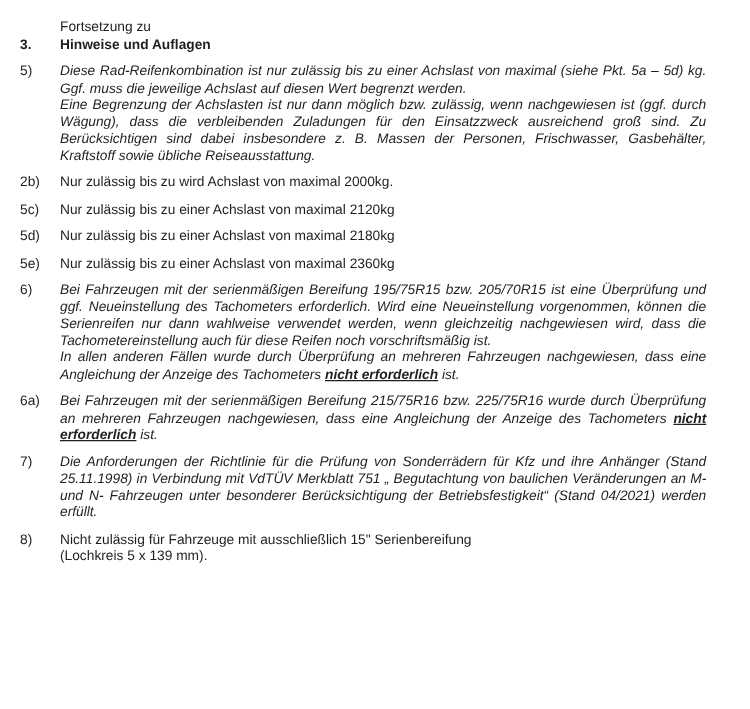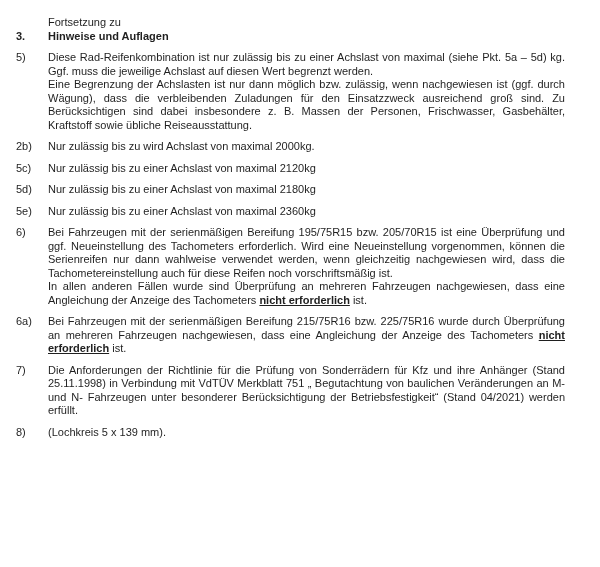--- a/index.html
+++ b/index.html
@@ -39,20 +39,21 @@
   }
   .num {
     white-space: nowrap;
   }
   .para {
     margin: 0;
   }
   .para.justify {
     text-align: justify;
     text-justify: inter-word;
+    font-style: italic;
   }
   .seg-bold-underline {
     font-weight: bold;
     text-decoration: underline;
   }
 </style>
 </head>
 <body>
 
 <div class="page">
@@ -92,35 +93,36 @@
       <div class="item">
         <div class="num">5e)</div>
         <div>
           <p class="para"><span>Nur zulässig bis zu einer Achslast von maximal 2360kg</span></p>
         </div>
       </div>
       <div class="item">
         <div class="num">6)</div>
         <div>
           <p class="para justify"><span>Bei Fahrzeugen mit der serienmäßigen Bereifung 195/75R15 bzw. 205/70R15 ist eine Überprüfung und ggf. Neueinstellung des Tachometers erforderlich. Wird eine Neueinstellung vorgenommen, können die Serienreifen nur dann wahlweise verwendet werden, wenn gleichzeitig nachgewiesen wird, dass die Tachometereinstellung auch für diese Reifen noch vorschriftsmäßig ist.</span></p>
-          <p class="para justify"><span>In allen anderen Fällen wurde sind Überprüfung an mehreren Fahrzeugen nachgewiesen, dass eine Angleichung der Anzeige des Tachometers </span><span class="seg-bold-underline">nicht erforderlich</span><span> ist.</span></p>
+          <p class="para justify"><span>In allen anderen Fällen wurde durch Überprüfung an mehreren Fahrzeugen nachgewiesen, dass eine Angleichung der Anzeige des Tachometers </span><span class="seg-bold-underline">nicht erforderlich</span><span> ist.</span></p>
         </div>
       </div>
       <div class="item">
         <div class="num">6a)</div>
         <div>
           <p class="para justify"><span>Bei Fahrzeugen mit der serienmäßigen Bereifung 215/75R16 bzw. 225/75R16 wurde durch Überprüfung an mehreren Fahrzeugen nachgewiesen, dass eine Angleichung der Anzeige des Tachometers </span><span class="seg-bold-underline">nicht erforderlich</span><span> ist.</span></p>
         </div>
       </div>
       <div class="item">
         <div class="num">7)</div>
         <div>
           <p class="para justify"><span>Die Anforderungen der Richtlinie für die Prüfung von Sonderrädern für Kfz und ihre Anhänger (Stand 25.11.1998) in Verbindung mit VdTÜV Merkblatt 751 „ Begutachtung von baulichen Veränderungen an M- und N- Fahrzeugen unter besonderer Berücksichtigung der Betriebsfestigkeit“ (Stand 04/2021) werden erfüllt.</span></p>
         </div>
       </div>
       <div class="item">
         <div class="num">8)</div>
         <div>
+          <p class="para"><span>Nicht zulässig für Fahrzeuge mit ausschließlich 15" Serienbereifung</span></p>
           <p class="para"><span>(Lochkreis 5 x 139 mm).</span></p>
         </div>
       </div>
     </div>
 </div>
 
 </body></html>

